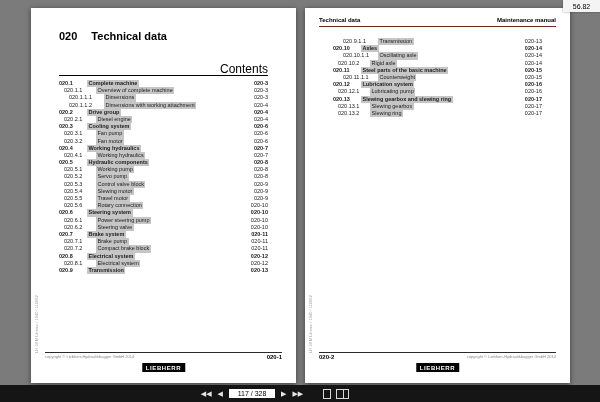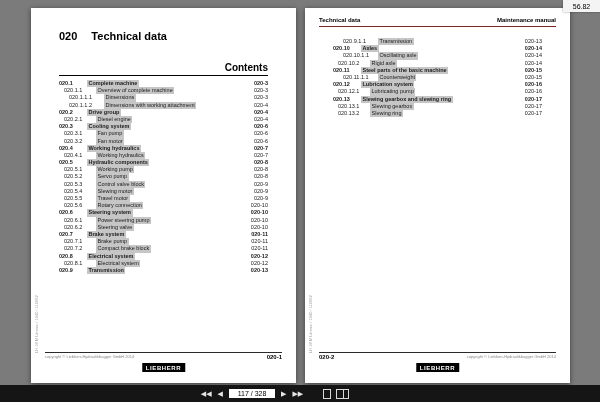--- a/index.html
+++ b/index.html
@@ -7,21 +7,21 @@
   .viewer{position:absolute;inset:0;padding-left:44px;}
 
   
   .page{position:absolute;top:8px;width:265px;height:375px;background:#ffffff;
     box-shadow:0 1px 5px rgba(0,0,0,.5);overflow:hidden;color:#1a1a1a;}
   .left-page{left:31px;}
   .right-page{left:305px;}
 
   .chapter-title{position:absolute;left:28px;top:22px;font-size:11px;font-weight:bold;color:#000;white-space:nowrap;}
   .chapter-title .chnum{margin-right:14px;}
-  .contents-heading{position:absolute;right:28px;top:54px;font-size:10px;font-weight:bold;color:#000;text-align:center;}
+  .contents-heading{position:absolute;right:28px;top:54px;font-size:12px;font-weight:normal;color:#000;text-align:center;}
   .contents-rule{position:absolute;left:28px;right:28px;top:67px;border-top:1.2px solid #000;}
 
   
   .rp-header{position:absolute;left:14px;right:14px;top:9px;display:flex;justify-content:space-between;
     font-size:6px;font-weight:bold;color:#000;}
   .rp-rule{position:absolute;left:14px;right:14px;top:18px;border-top:1.5px solid #7a2724;}
 
   
   .toc{position:absolute;left:28px;right:28px;}
   .toc-left{top:72px;}

